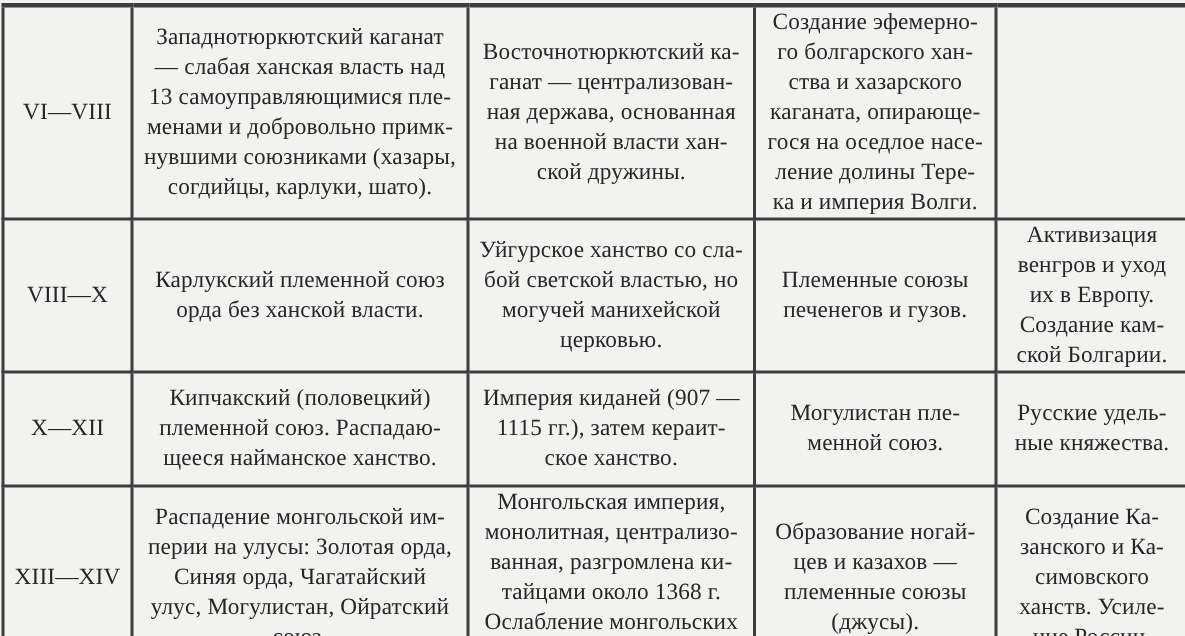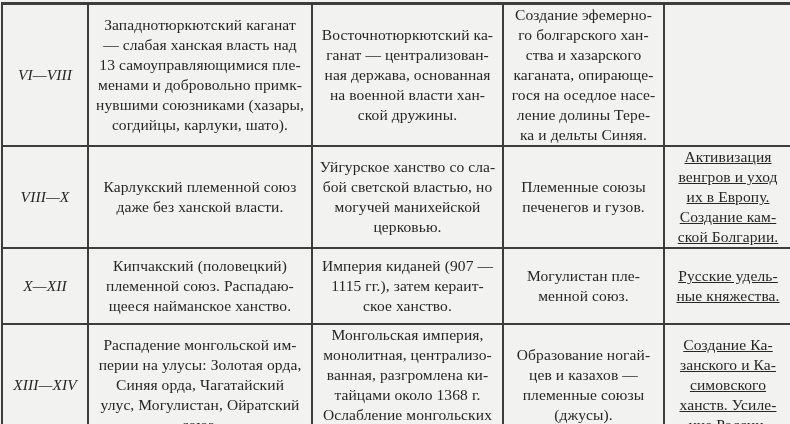--- a/index.html
+++ b/index.html
@@ -37,28 +37,26 @@
     text-align: center;
     vertical-align: middle;
     font-size: 15.5px;
     line-height: 20px;
     white-space: pre-line;
     padding: 0 3px;
     letter-spacing: 0.1px;
   }
   table.hist td:last-child {
     border-right: none;
-    text-decoration: underline;
   }
   table.hist tr:first-child td { border-top: 3px solid #3d3d3d; }
   table.hist tr:last-child td  { border-bottom: 3px solid #3d3d3d; }
   td.period {
     font-size: 16.5px;
     white-space: nowrap;
-    font-style: italic;
   }
   td.tight {
     line-height: 18px;
   }
 </style>
 </head>
 <body>
 
 <div class="page">
   <table class="hist">
@@ -82,27 +80,27 @@
 ганат — централизован-
 ная держава, основанная
 на военной власти хан-
 ской дружины.</td>
         <td class="tight">Создание эфемерно-
 го болгарского хан-
 ства и хазарского
 каганата, опирающе-
 гося на оседлое насе-
 ление долины Тере-
-ка и дельты Синяя.</td>
+ка и империя Волги.</td>
         <td></td>
       </tr>
       <tr style="height:98px;">
         <td class="period">VIII—X</td>
         <td>Карлукский племенной союз
-даже без ханской власти.</td>
+орда без ханской власти.</td>
         <td>Уйгурское ханство со сла-
 бой светской властью, но
 могучей манихейской
 церковью.</td>
         <td>Племенные союзы
 печенегов и гузов.</td>
         <td class="tight">Активизация
 венгров и уход
 их в Европу.
 Создание кам-

